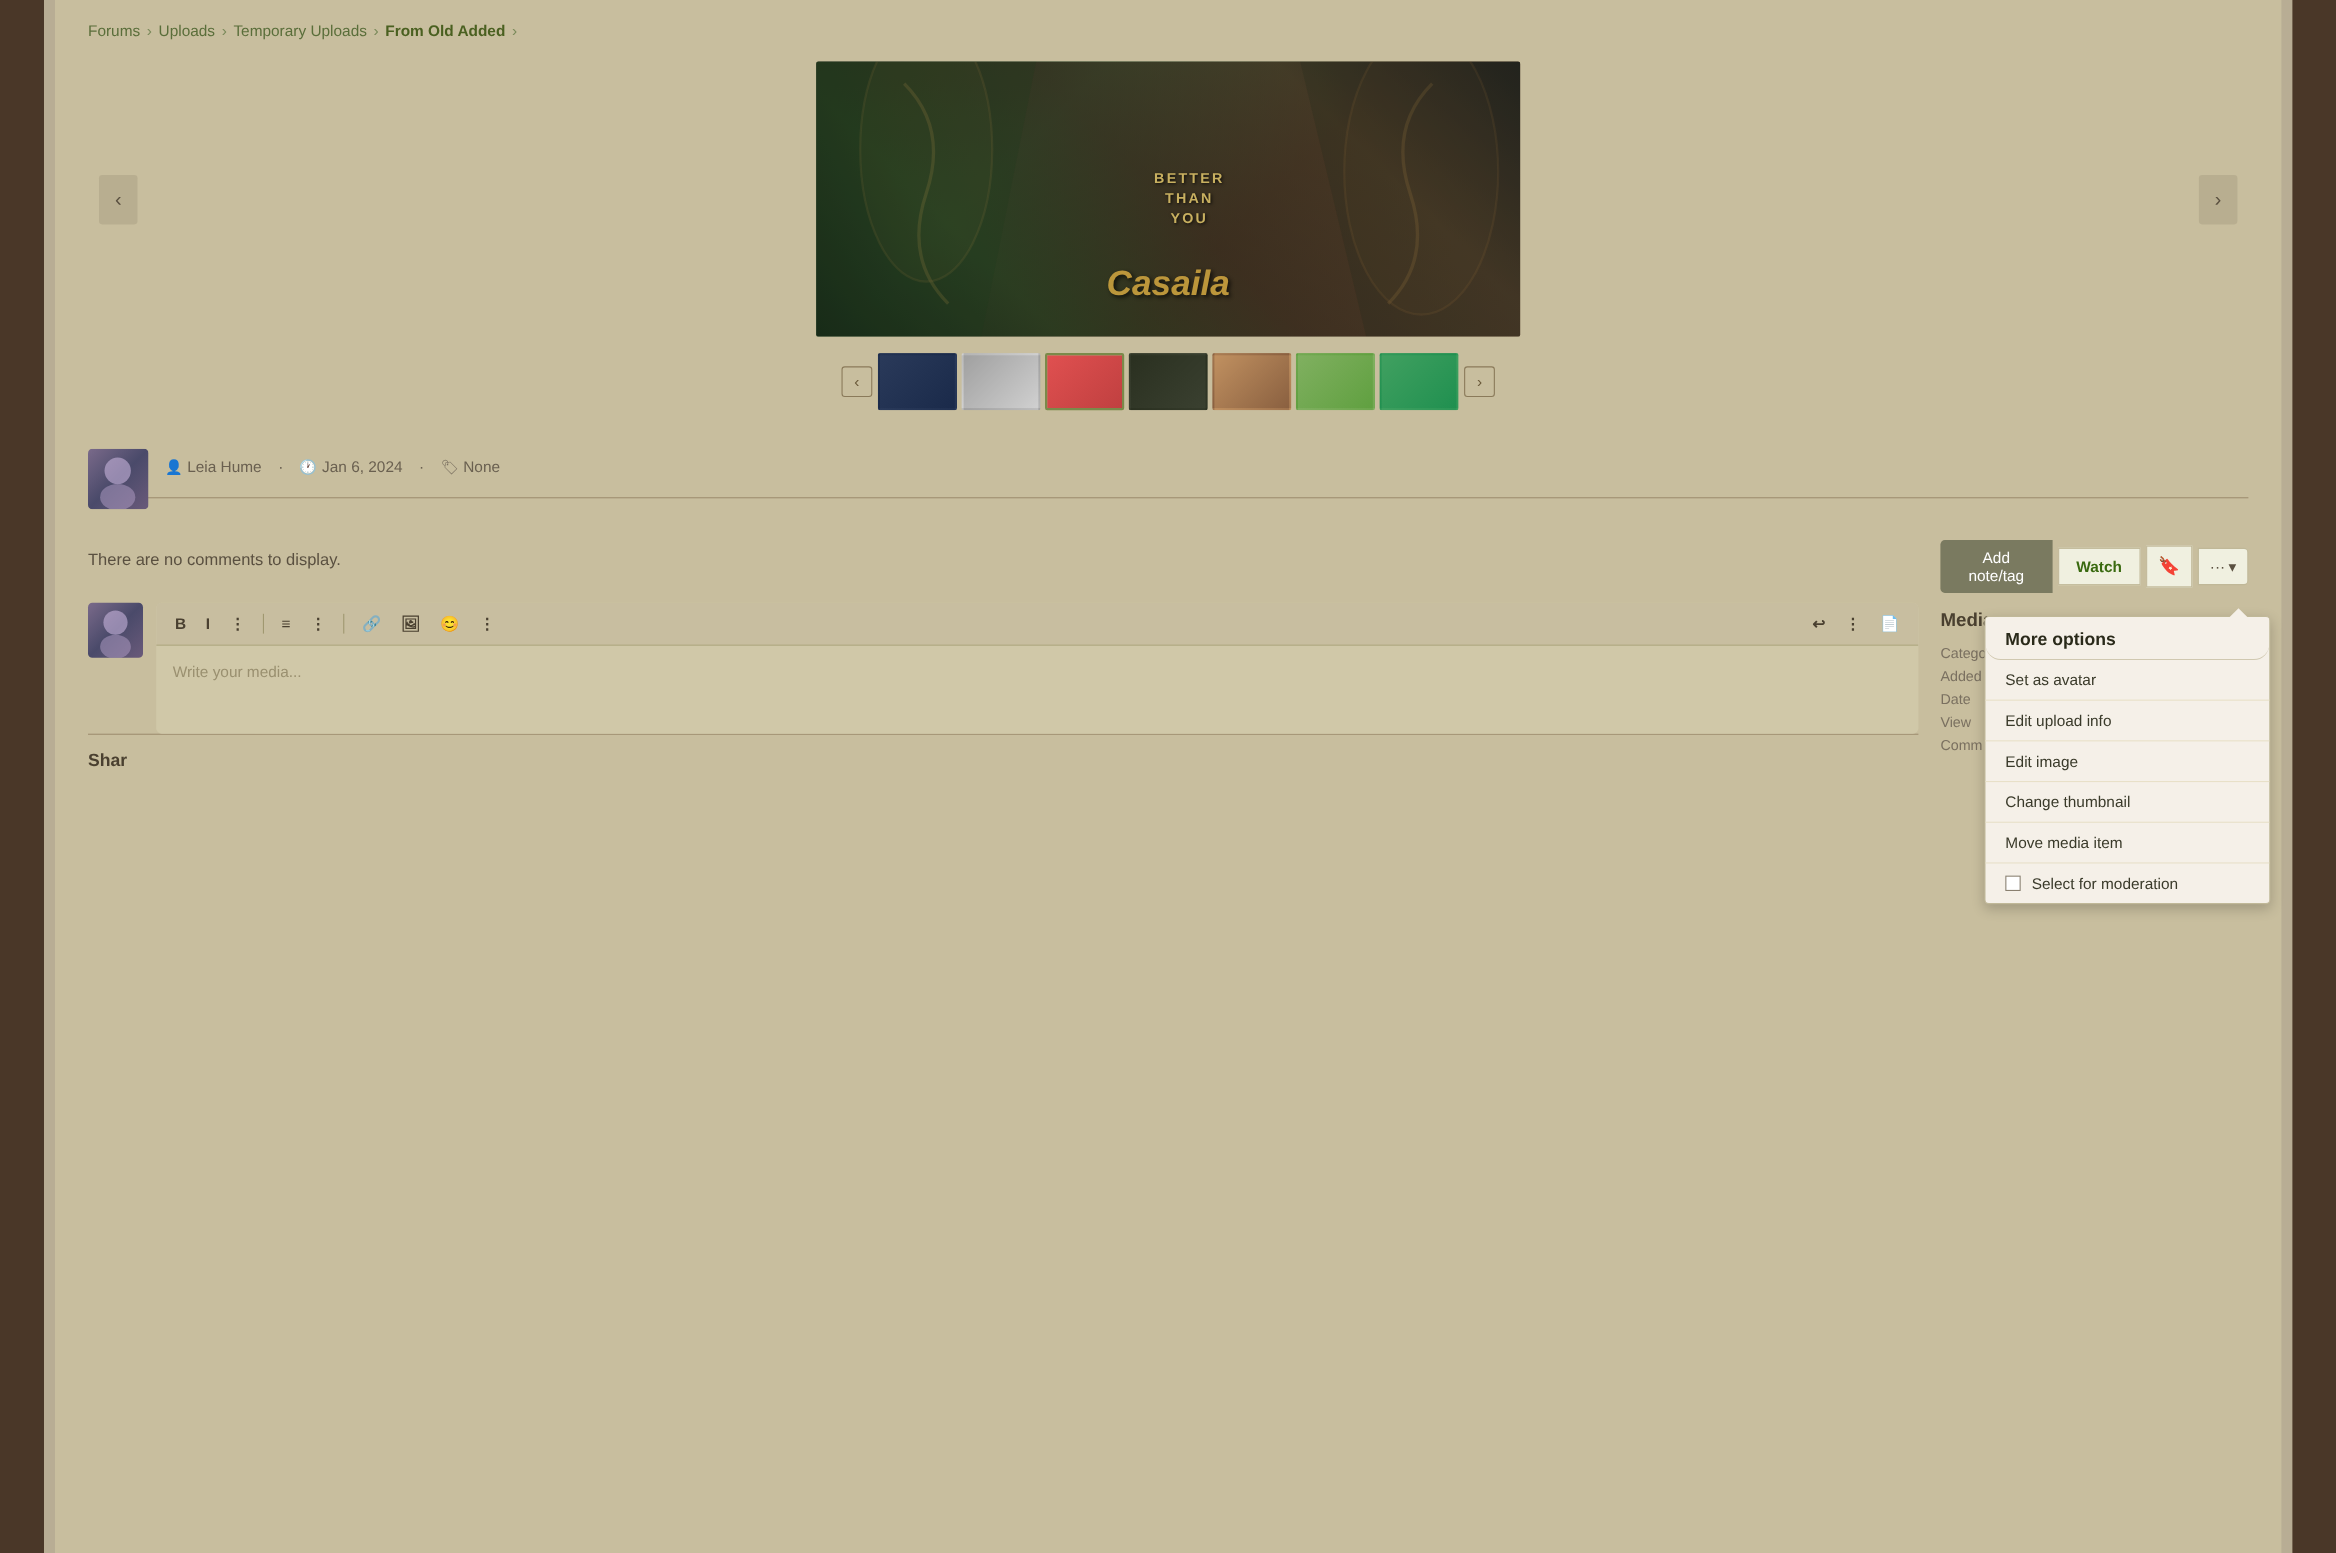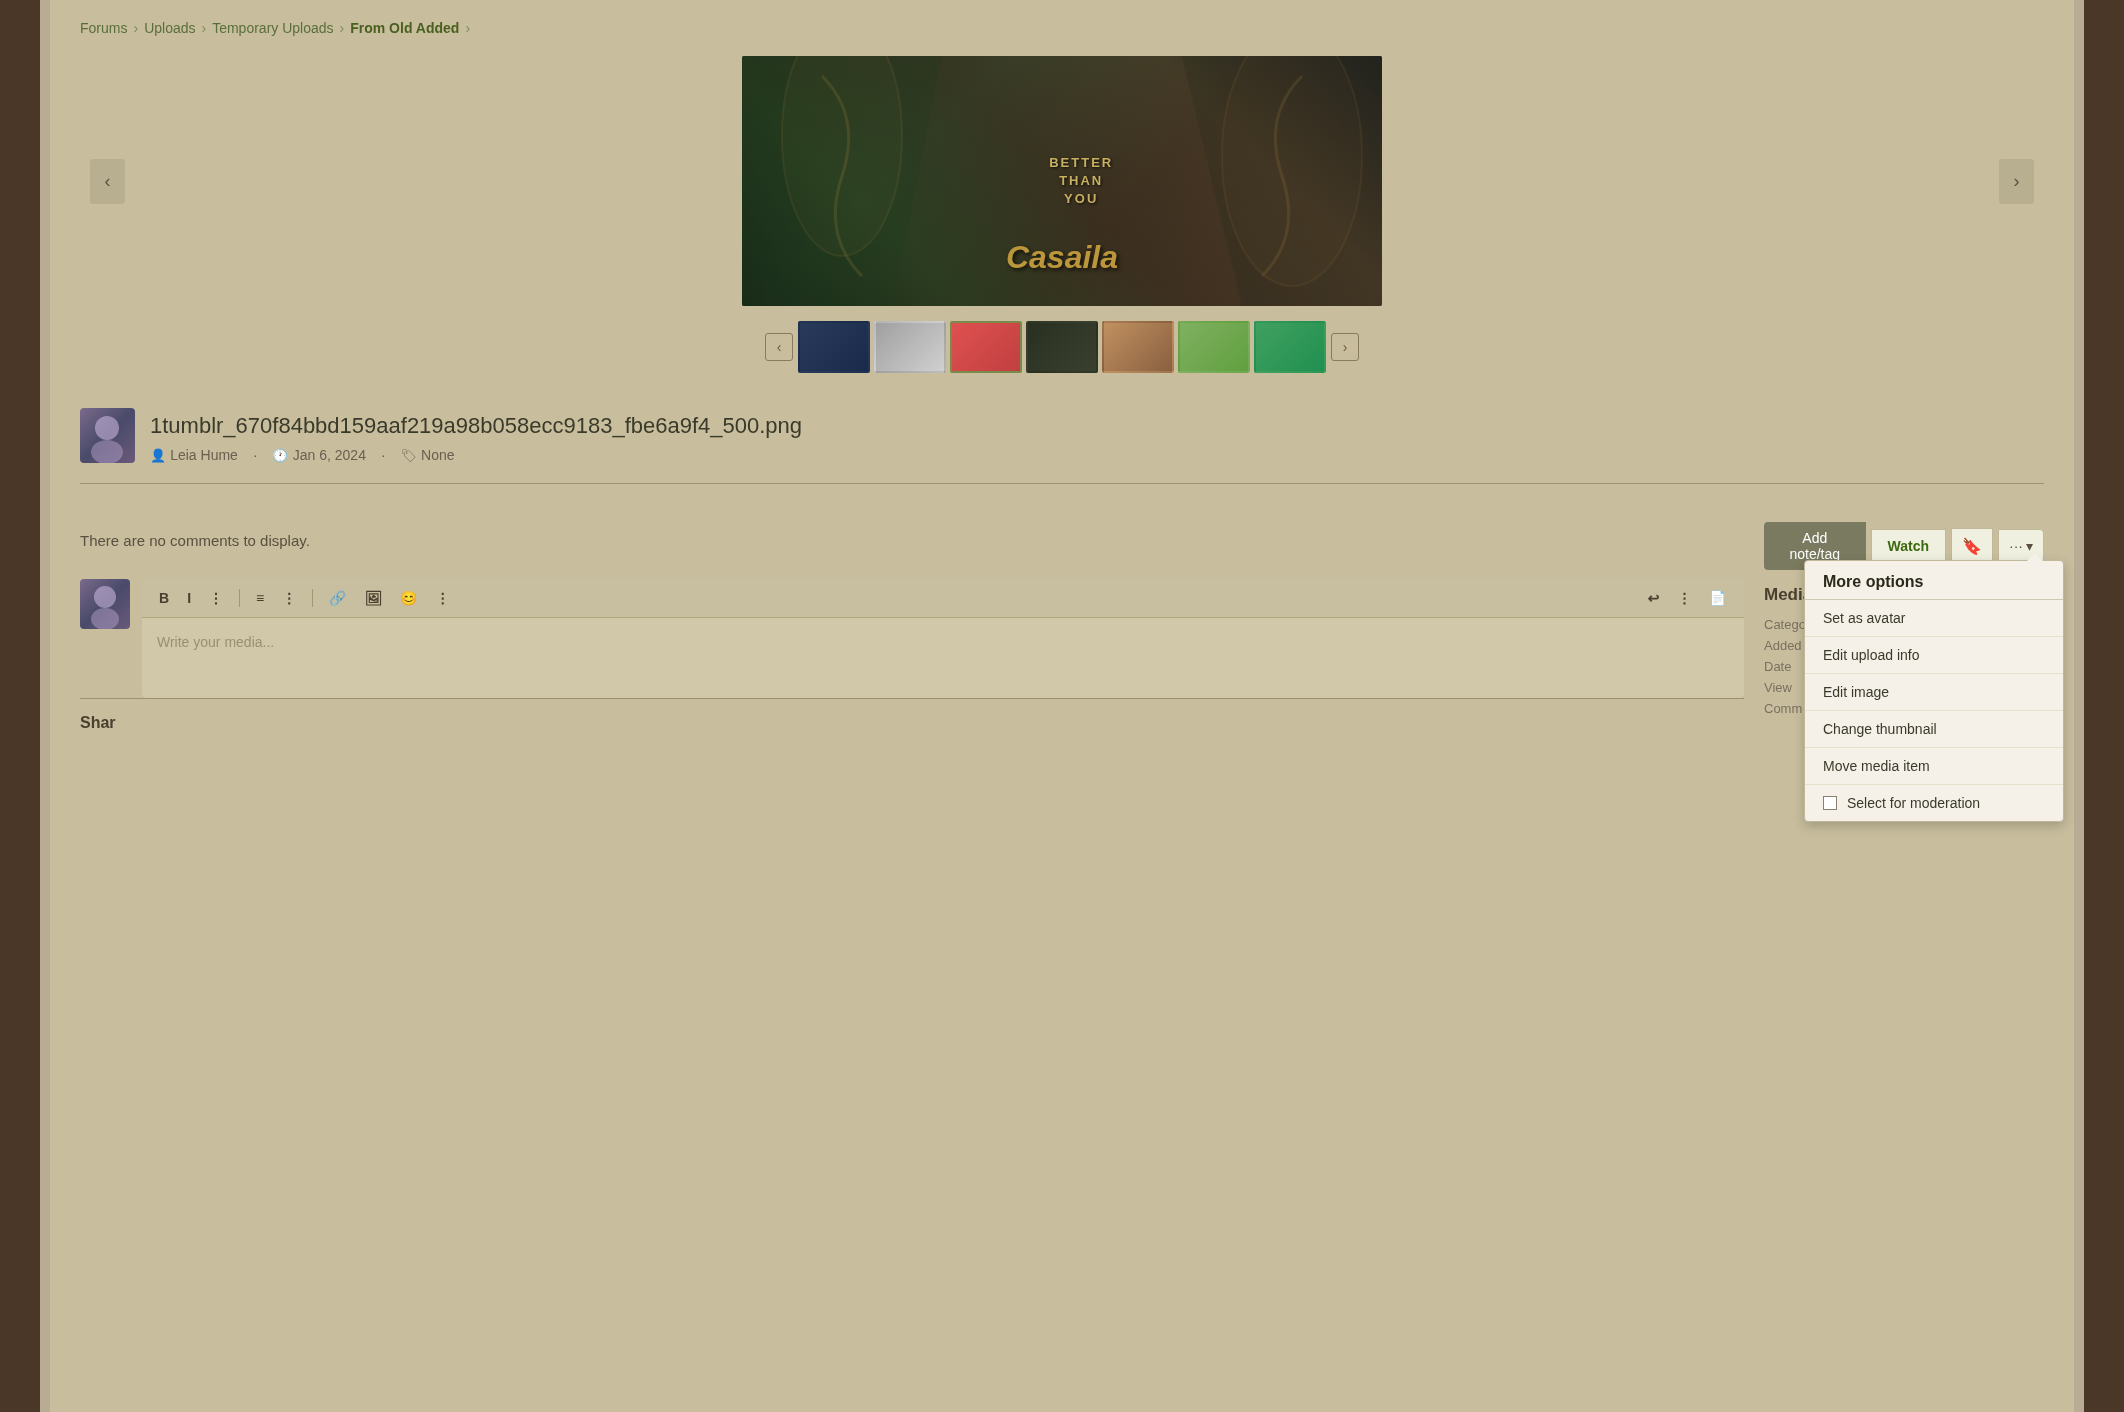--- a/index.html
+++ b/index.html
@@ -418,20 +418,21 @@
       border-right: 8px solid transparent;
       border-bottom: 8px solid #f5f0e8;
     }
 
     .dropdown-header {
       padding: 12px 18px 8px;
       font-size: 16px;
       font-weight: bold;
       color: #2a2a1a;
       border-bottom: 1px solid #d0c8b0;
+      border-radius: 14px;
     }
 
     .dropdown-item {
       padding: 10px 18px;
       font-size: 14px;
       color: #3a3a2a;
       cursor: pointer;
       border-bottom: 1px solid #e8e0c8;
       display: flex;
       align-items: center;
@@ -534,21 +535,20 @@
   <div class="file-info">
     <div class="user-avatar">
       <div class="avatar-inner">
         <svg width="55" height="55" viewBox="0 0 55 55">
           <circle cx="27" cy="20" r="12" fill="rgba(200,180,220,0.6)"></circle>
           <ellipse cx="27" cy="44" rx="16" ry="12" fill="rgba(180,160,200,0.5)"></ellipse>
         </svg>
       </div>
     </div>
 
-    <h2 class="filename">1tumblr_670f84bbd159aaf219a98b058ecc9183_fbe6a9f4_500.png</h2>
 
     <div class="file-meta">
       <div class="file-meta-item">
         <span class="meta-icon">👤</span>
         <span>Leia Hume</span>
       </div>
       <span>·</span>
       <div class="file-meta-item">
         <span class="meta-icon">🕐</span>
         <span>Jan 6, 2024</span>

